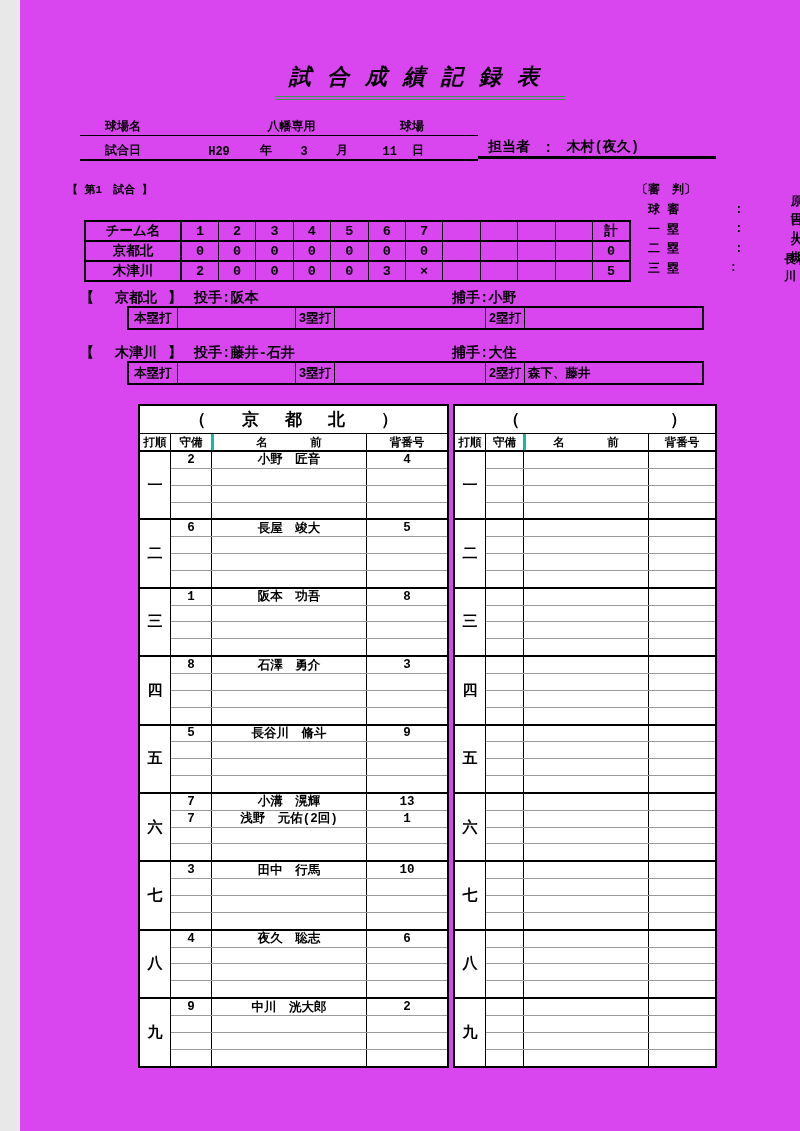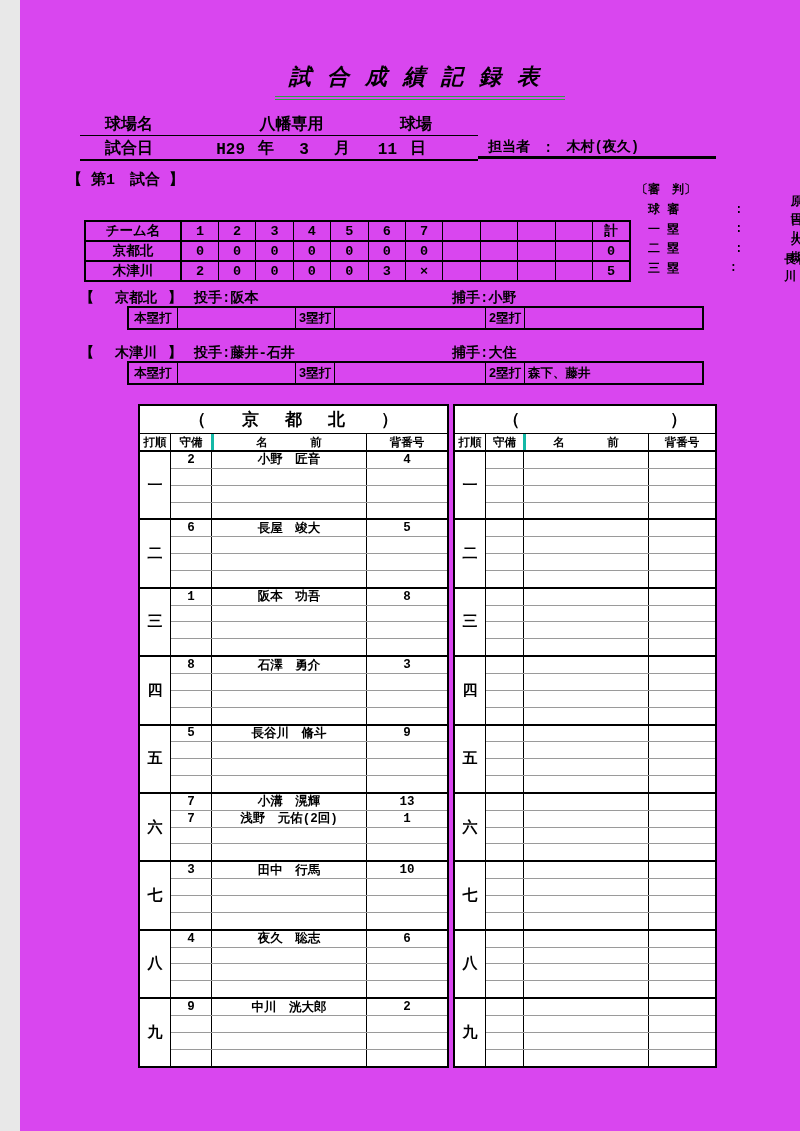--- a/index.html
+++ b/index.html
@@ -9,39 +9,39 @@
     color:#000;font-weight:bold;overflow:hidden;margin-left:20px;
   }
   
   .title-wrap{position:absolute;top:62px;left:0;width:100%;text-align:center;}
   .title-inner{
     display:inline-block;font-size:22px;font-weight:bold;font-style:italic;
     letter-spacing:16px;padding:0 10px 4px 14px;
     border-bottom:4px double #2f9e44;
   }
   
-  .info-block{position:absolute;left:60px;top:112px;width:398px;font-size:16px;}
+  .info-block{position:absolute;left:60px;top:112px;width:398px;font-size:12px;}
   .info-row{display:flex;align-items:flex-end;height:23px;}
   .info-row.r1{border-bottom:1.5px solid #000;}
   .info-row.r2{border-bottom:2.5px solid #000;}
   .lbl-ballpark{width:88px;padding-left:25px;}
   .val-ballpark{flex:1;text-align:center;}
   .lbl-suffix{width:78px;text-align:left;padding-left:10px;}
   .lbl-date{width:88px;padding-left:25px;}
-  .d-era{width:52px;text-align:right;}
+  .d-era{width:52px;text-align:center;}
   .d-y{width:42px;text-align:center;}
   .d-m-val{width:34px;text-align:center;}
   .d-m{width:42px;text-align:center;}
   .d-d-val{width:34px;text-align:right;}
   .d-d{width:42px;text-align:center;}
   
   .manager{position:absolute;left:458px;top:133px;width:228px;height:23px;
     border-bottom:3px solid #000;font-size:14px;display:flex;align-items:flex-end;gap:14px;padding-left:10px;}
   
-  .game-no{position:absolute;left:47px;top:170px;font-size:15px;}
+  .game-no{position:absolute;left:47px;top:182px;font-size:11px;}
   
   .time-row{position:absolute;left:60px;top:196px;width:550px;height:22px;
     border-bottom:2px solid #000;display:flex;align-items:flex-end;font-size:13.5px;}
   .time-row span:nth-child(1){margin-left:0;}
   .time-row span:nth-child(2){margin-left:62px;}
   .time-row span:nth-child(3){margin-left:36px;}
   .time-row span:nth-child(4){margin-left:26px;}
   .time-row span:nth-child(5){margin-left:50px;}
   .time-row span:nth-child(6){margin-left:28px;}
   

